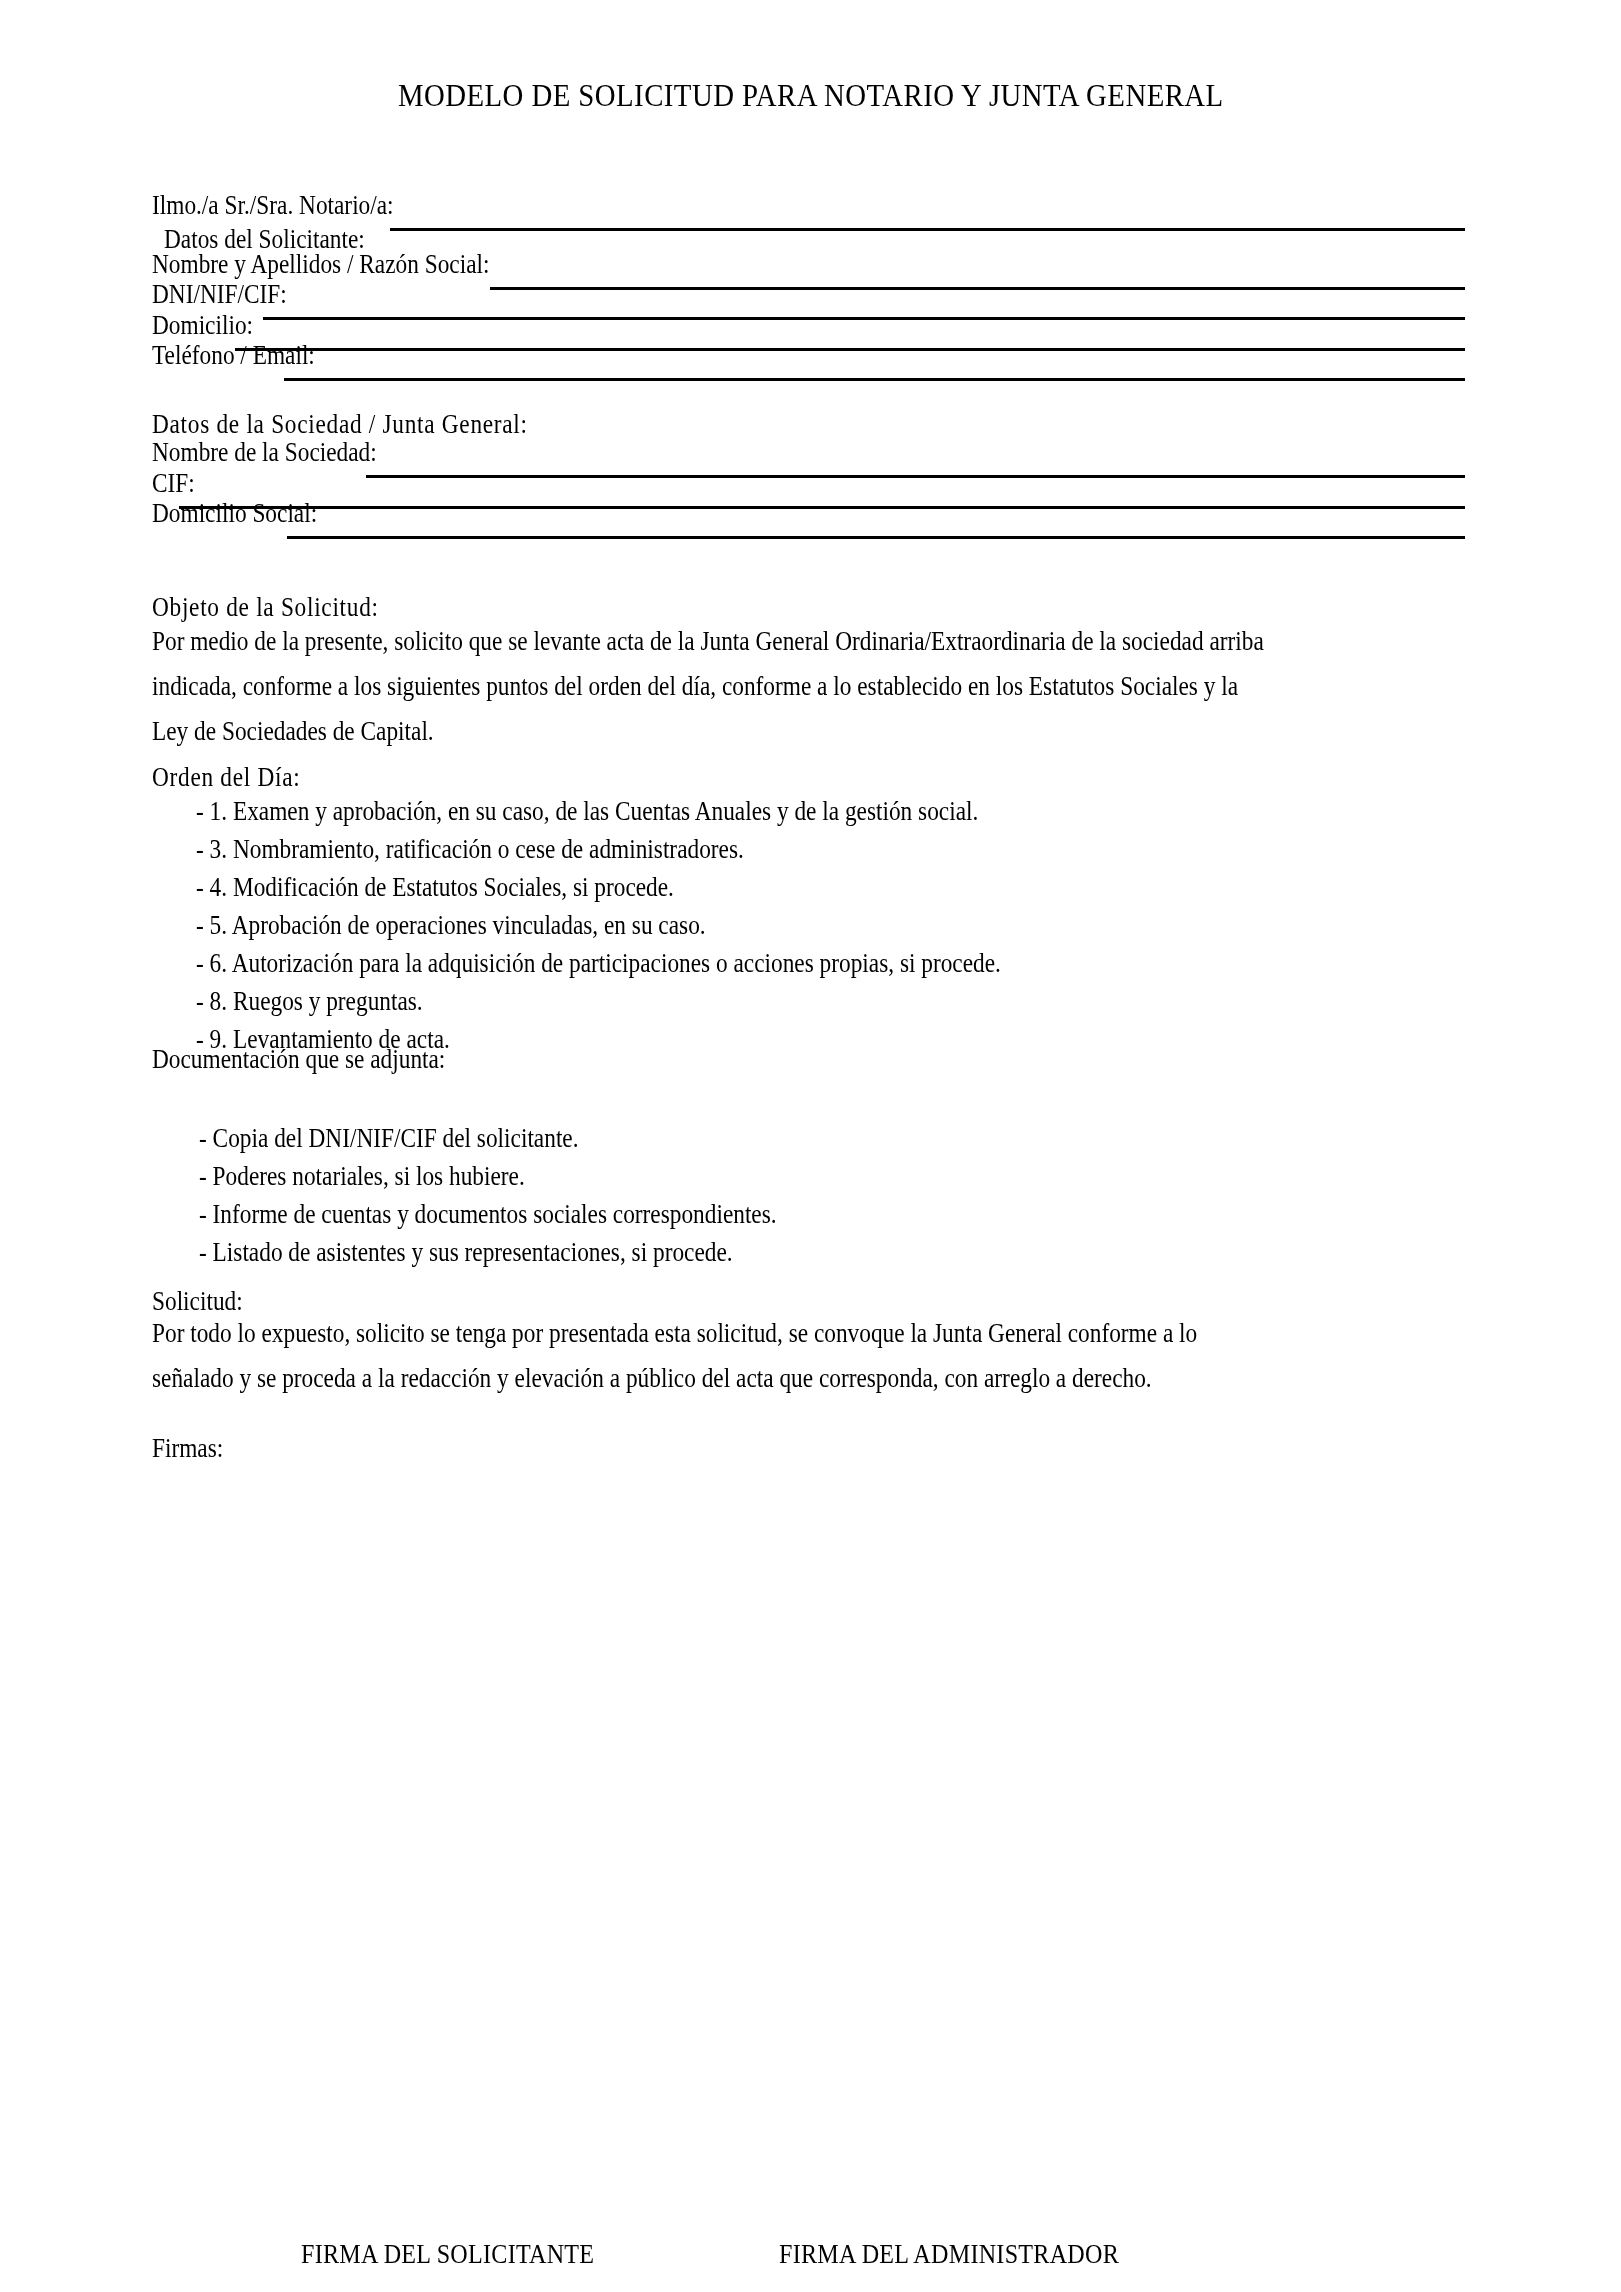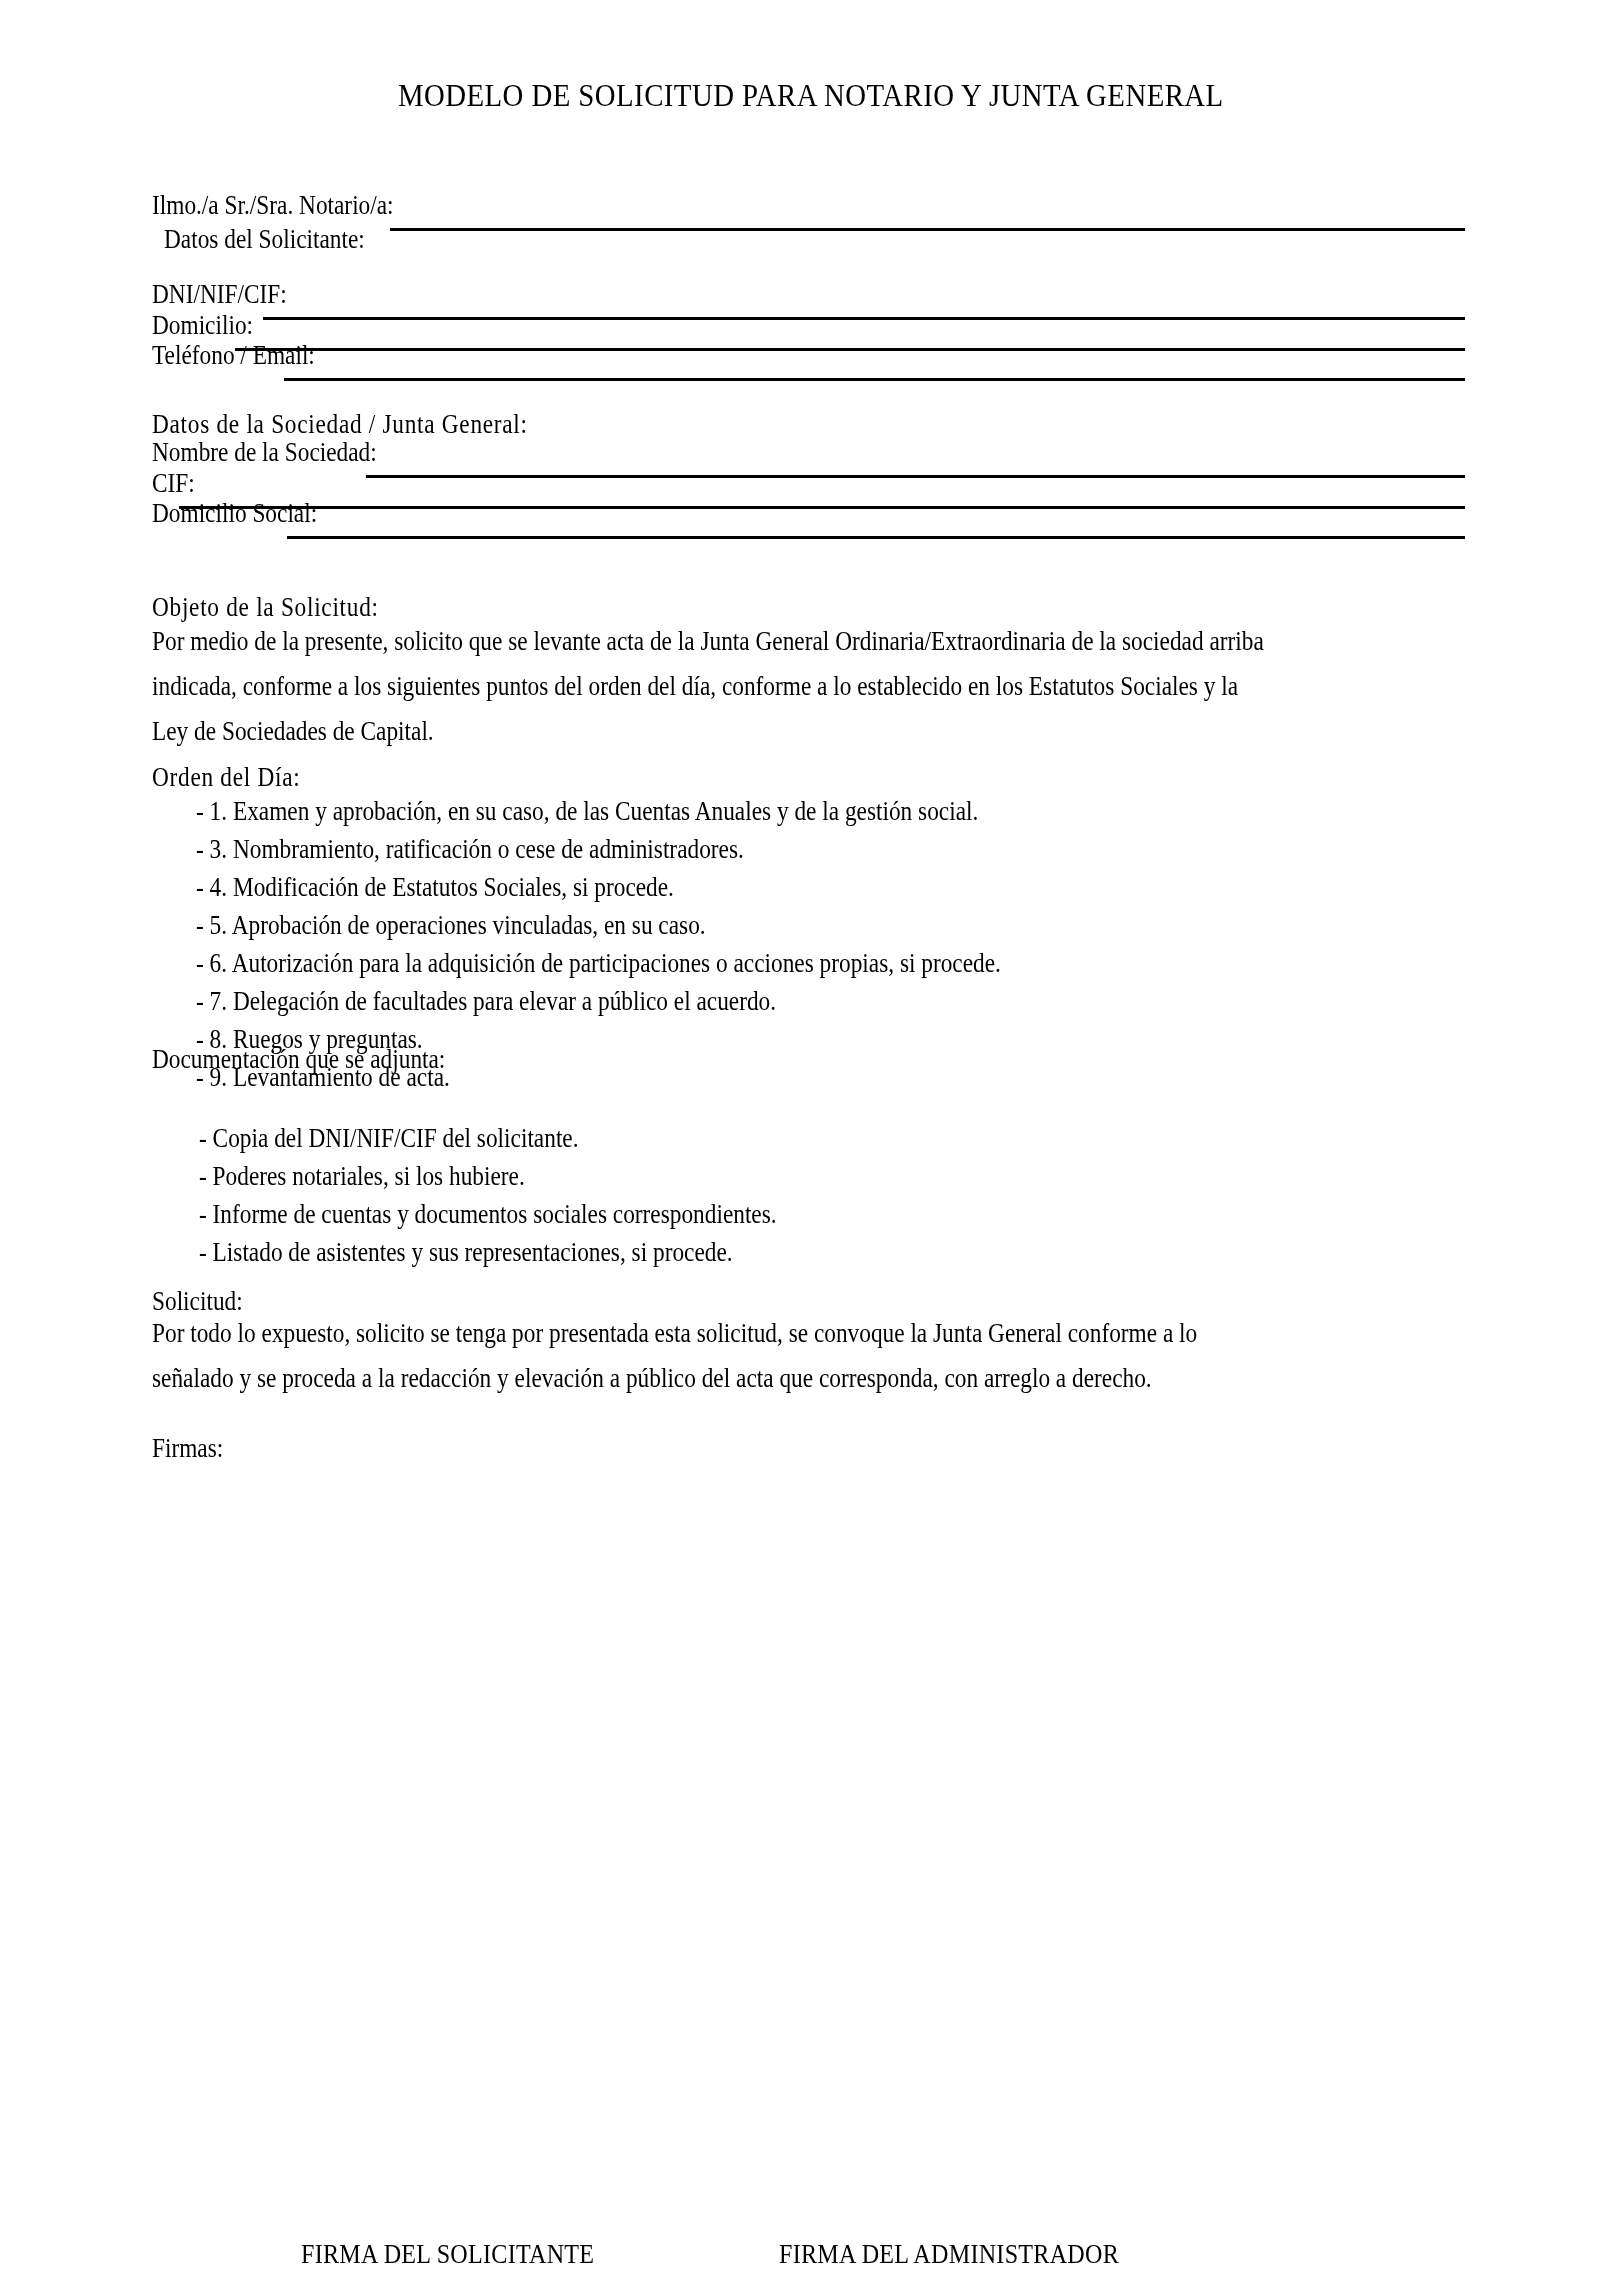--- a/index.html
+++ b/index.html
@@ -128,20 +128,24 @@
 
   <div class="doc-title"><span class="cond">MODELO DE SOLICITUD PARA NOTARIO Y JUNTA GENERAL</span></div>
 
   <div class="field-row" style="top:186px;">
     <span class="fld-label"><span class="cond">Ilmo./a Sr./Sra. Notario/a:</span></span>
     <span class="fld-rule" style="left:238px; right:0;"></span>
   </div>
 
   <div class="section-head" style="top:222px;margin-left:12px;"><span class="cond">Datos del Solicitante:</span></div>
 
+  <div class="field-row" style="top:245px;">
+    <span class="fld-label"><span class="cond">Nombre y Apellidos / Razón Social:</span></span>
+    <span class="fld-rule" style="left:338px; right:0;"></span>
+  </div>
 
   <div class="field-row" style="top:275px;">
     <span class="fld-label"><span class="cond">DNI/NIF/CIF:</span></span>
     <span class="fld-rule" style="left:111px; right:0;"></span>
   </div>
 
   <div class="field-row" style="top:306px;">
     <span class="fld-label"><span class="cond">Domicilio:</span></span>
     <span class="fld-rule" style="left:83px; right:0;"></span>
   </div>
@@ -178,21 +182,20 @@
   </div>
 
   <div class="section-head spaced" style="top:760px;"><span class="cond">Orden del Día:</span></div>
 
   <div class="list" style="top:792px;">
     <span class="li"><span class="cond">- 1. Examen y aprobación, en su caso, de las Cuentas Anuales y de la gestión social.</span></span>
     <span class="li"><span class="cond">- 3. Nombramiento, ratificación o cese de administradores.</span></span>
     <span class="li"><span class="cond">- 4. Modificación de Estatutos Sociales, si procede.</span></span>
     <span class="li"><span class="cond">- 5. Aprobación de operaciones vinculadas, en su caso.</span></span>
     <span class="li"><span class="cond">- 6. Autorización para la adquisición de participaciones o acciones propias, si procede.</span></span>
-    <span class="li"><span class="cond">- 7. Delegación de facultades para elevar a público el acuerdo.</span></span>
     <span class="li"><span class="cond">- 8. Ruegos y preguntas.</span></span>
     <span class="li"><span class="cond">- 9. Levantamiento de acta.</span></span>
   </div>
 
   <div class="section-head" style="top:1042px;"><span class="cond">Documentación que se adjunta:</span></div>
 
   <div class="list" style="top:1119px; left:199px;">
     <span class="li"><span class="cond">- Copia del DNI/NIF/CIF del solicitante.</span></span>
     <span class="li"><span class="cond">- Poderes notariales, si los hubiere.</span></span>
     <span class="li"><span class="cond">- Informe de cuentas y documentos sociales correspondientes.</span></span>

